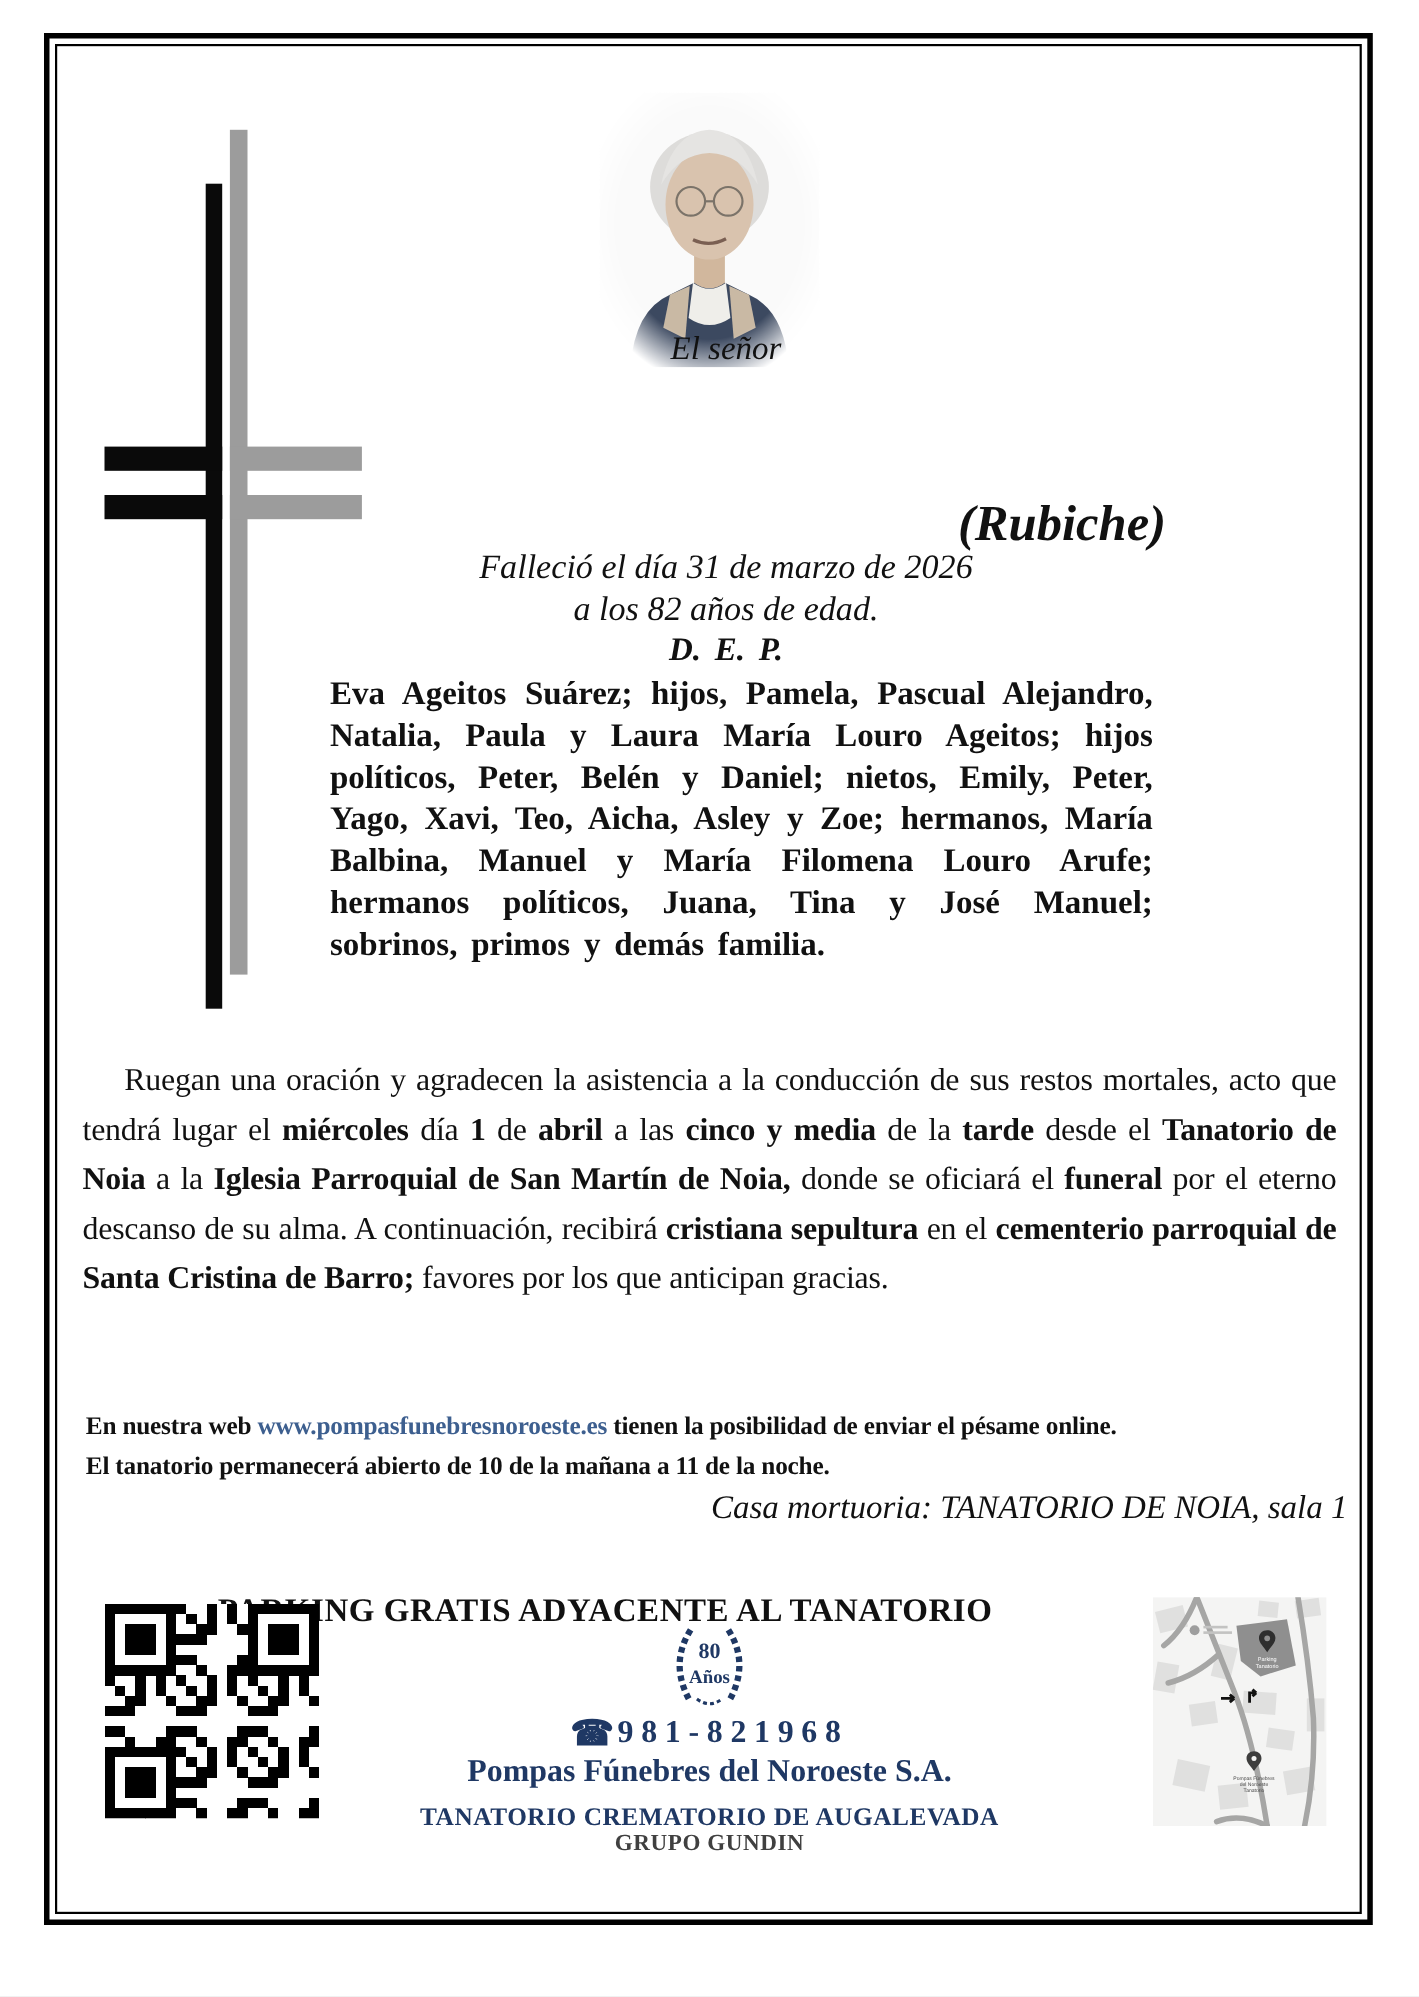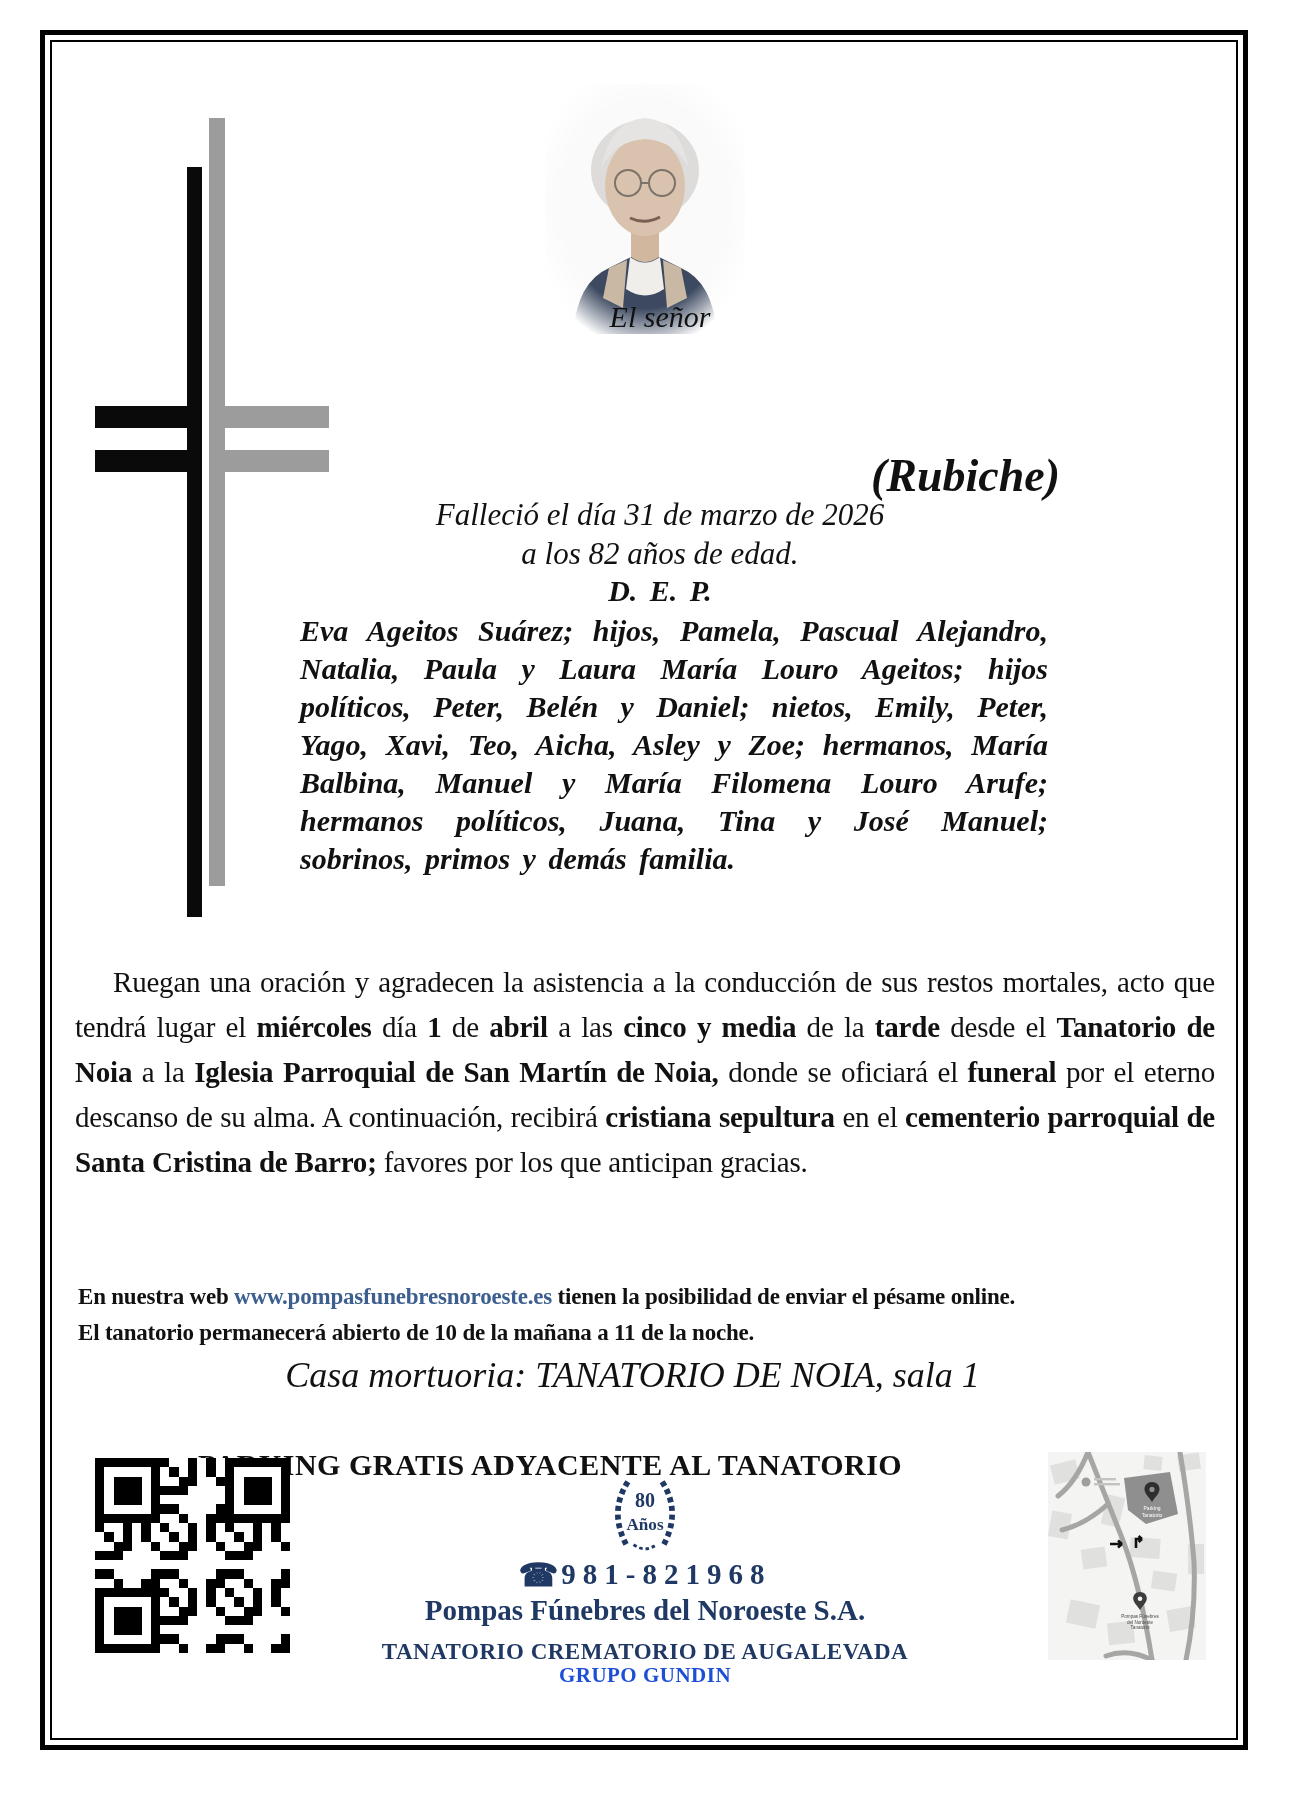--- a/index.html
+++ b/index.html
@@ -20,41 +20,41 @@
   
   .salutation{left:260px;top:300px;width:800px;font-size:30px;}
   .name-line{left:140px;top:348px;width:1020px;line-height:1.1;}
   .name-prefix{font-size:42px;font-weight:bold;margin-right:12px;}
   .name-main{font-size:62px;font-weight:bold;}
   .alias{left:260px;top:449px;width:800px;font-size:46px;font-weight:bold;text-align:right;}
   .death-line{left:260px;top:497px;width:800px;font-size:31px;}
   .age-line{left:260px;top:536px;width:800px;font-size:31px;}
   .rip{left:260px;top:574px;width:800px;font-size:30px;font-weight:bold;word-spacing:5px;}
 
-  .family{left:300px;top:612px;width:748px;font-size:30px;font-weight:bold;font-style:italic;
+  .family{left:300px;top:612px;width:748px;font-size:30px;font-weight:bold;
           line-height:38px;text-align:justify;word-spacing:5px;}
   .announce{left:75px;top:960px;width:1140px;font-size:29px;line-height:45px;text-align:justify;
             text-indent:38px;letter-spacing:-0.2px;}
   .webline{left:78px;width:1130px;font-size:23px;font-weight:bold;letter-spacing:-0.2px;}
   .web1{top:1284px;}
   .web2{top:1320px;}
-  .casa{left:40px;top:1354px;width:1185px;font-size:36px;}
+  .casa{left:40px;top:1354px;width:1185px;font-size:30px;text-align:right;}
   .ruadate{left:500px;top:1406px;width:716px;font-size:31px;font-weight:bold;font-style:italic;text-align:right;}
   .parking{left:198px;top:1448px;font-size:30px;font-weight:bold;letter-spacing:0.5px;}
 
   
   .qr{left:95px;top:1458px;width:195px;height:195px;}
   .qr svg{width:100%;height:100%;display:block;}
   .badge{left:597px;top:1476px;width:96px;height:80px;}
   .phone-row{left:365px;top:1556px;width:560px;text-align:center;font-weight:bold;color:#1f3864;}
   .phone-icon{font-size:32px;vertical-align:-2px;}
   .phone-num{font-size:29px;letter-spacing:7px;margin-left:3px;}
   .company{left:345px;top:1594px;width:600px;text-align:center;font-size:29px;font-weight:bold;color:#1f3864;}
   .facility{left:320px;top:1639px;width:650px;text-align:center;font-size:23px;font-weight:bold;color:#1f3864;letter-spacing:0.5px;}
-  .group{left:320px;top:1663px;width:650px;text-align:center;font-size:21px;font-weight:bold;color:#1d4ed8;letter-spacing:0.5px;}
+  .group{left:320px;top:1663px;width:650px;text-align:center;font-size:21px;font-weight:bold;color:#404040;letter-spacing:0.5px;}
   .map{left:1048px;top:1452px;width:158px;height:208px;}
   .map svg,.photo svg,.badge svg{width:100%;height:100%;display:block;}
   .photo{left:545px;top:84px;width:200px;height:250px;}
 </style>
 </head>
 <body>
 
 <div class="page">
 
   <div class="frame">

